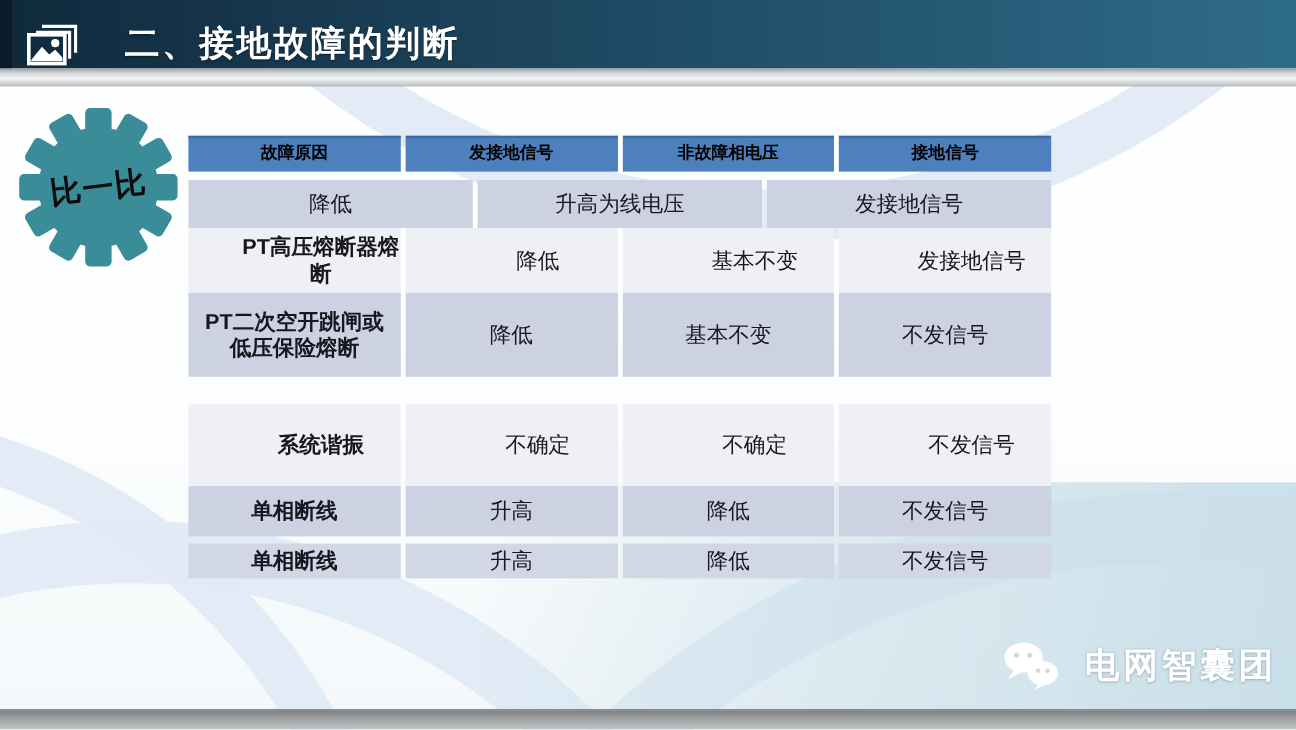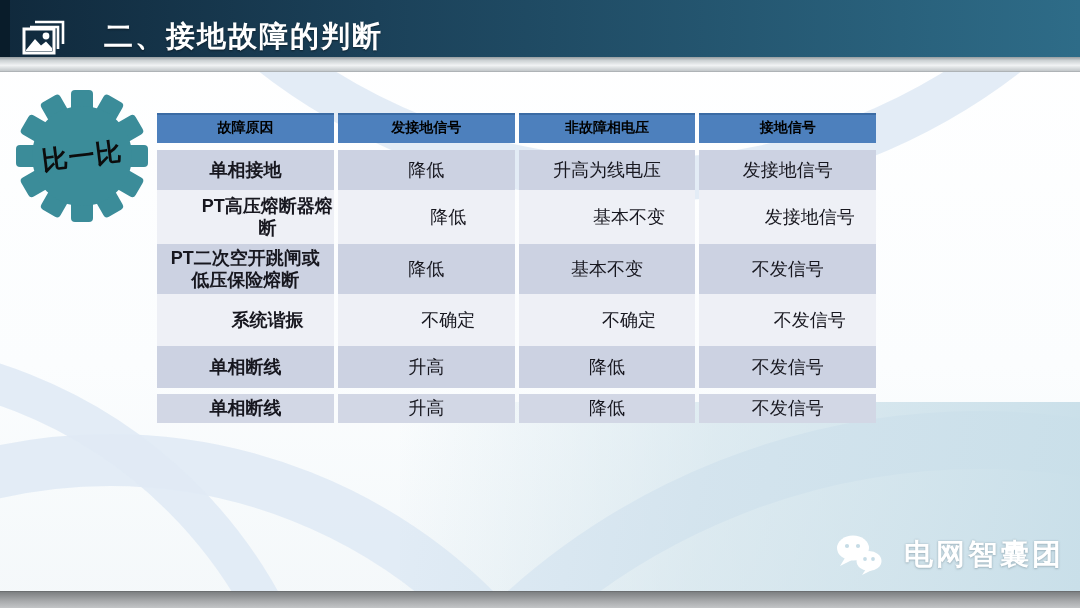--- a/index.html
+++ b/index.html
@@ -45,22 +45,22 @@
   .cell {
     flex:1 1 0; display:flex; align-items:center; justify-content:center;
     text-align:center; color:#17171f; font-size:18px; line-height:1.25;
   }
   .thead { height:30px; margin-bottom:7px; }
   .thead .cell {
     background:#4d80bd; color:#000000; font-size:14px; font-weight:700;
     box-shadow:inset 0 2px 0 #3b6ba4;
   }
   .cell.cause { font-weight:bold; white-space:pre-line; }
-  .r1 { height:40px; } .r2 { height:54px; } .r3 { height:50px; }
-  .r4 { height:52px; } .r5 { height:42px; } .r6 { height:29px; margin-top:6px; }
+  .r1 { height:40px; } .r2 { height:54px; } .r3 { height:70px; }
+  .r4 { height:68px;margin-top:23px; } .r5 { height:42px; } .r6 { height:29px; margin-top:6px; }
   .shadeA .cell { background:#ccd2e2; }
   .shadeB .cell { background:#eef0f6;padding-left:44px; }
   .shadeC .cell { background:#d2d7e5; }
   
   .brand {
     position:absolute; right:16px; top:534px; z-index:2;
     display:flex; align-items:center; gap:22px;
   }
   .brand-text {
     color:#ffffff; font-size:29px; letter-spacing:3px; font-weight:bold;
@@ -126,21 +126,20 @@
 
   <div class="ftable">
     <div class="trow thead">
       <div class="cell">故障原因</div>
       <div class="cell">发接地信号</div>
       <div class="cell">非故障相电压</div>
       <div class="cell">接地信号</div>
     </div>
 
     <div class="trow r1 shadeA">
-      <div class="cell cause">单相接地</div>
       <div class="cell">降低</div>
       <div class="cell">升高为线电压</div>
       <div class="cell">发接地信号</div>
     </div>
 
     <div class="trow r2 shadeB">
       <div class="cell cause">PT高压熔断器熔断</div>
       <div class="cell">降低</div>
       <div class="cell">基本不变</div>
       <div class="cell">发接地信号</div>

